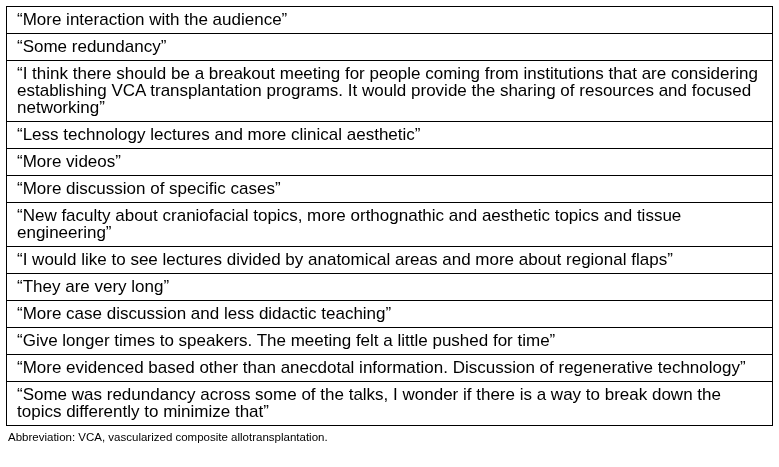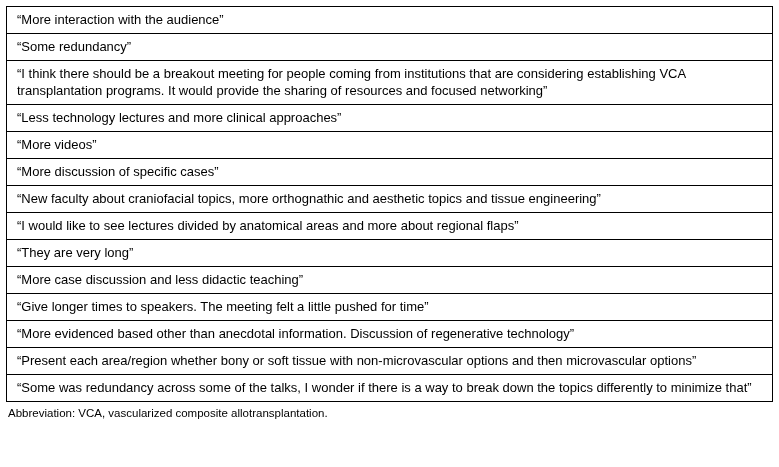--- a/index.html
+++ b/index.html
@@ -18,21 +18,21 @@
     overflow: hidden;
   }
   table.feedback-table {
     width: 100%;
     border-collapse: collapse;
     table-layout: fixed;
   }
   table.feedback-table td {
     border: 1px solid #000000;
     padding: 4px 10px 5px 10px;
-    font-size: 13px;
+    font-size: 17px;
     line-height: 17px;
     color: #000000;
     vertical-align: top;
     word-wrap: break-word;
   }
   .footnote {
     font-size: 11.5px;
     line-height: 15px;
     color: #000000;
     padding: 4px 2px 0 2px;
@@ -47,21 +47,21 @@
         <tr>
           <td>“More interaction with the audience”</td>
         </tr>
         <tr>
           <td>“Some redundancy”</td>
         </tr>
         <tr>
           <td>“I think there should be a breakout meeting for people coming from institutions that are considering establishing VCA transplantation programs. It would provide the sharing of resources and focused networking”</td>
         </tr>
         <tr>
-          <td>“Less technology lectures and more clinical approaches”</td>
+          <td>“Less technology lectures and more clinical aesthetic”</td>
         </tr>
         <tr>
           <td>“More videos”</td>
         </tr>
         <tr>
           <td>“More discussion of specific cases”</td>
         </tr>
         <tr>
           <td>“New faculty about craniofacial topics, more orthognathic and aesthetic topics and tissue engineering”</td>
         </tr>
@@ -74,21 +74,18 @@
         <tr>
           <td>“More case discussion and less didactic teaching”</td>
         </tr>
         <tr>
           <td>“Give longer times to speakers. The meeting felt a little pushed for time”</td>
         </tr>
         <tr>
           <td>“More evidenced based other than anecdotal information. Discussion of regenerative technology”</td>
         </tr>
         <tr>
-          <td>“Present each area/region whether bony or soft tissue with non-microvascular options and then microvascular options”</td>
-        </tr>
-        <tr>
           <td>“Some was redundancy across some of the talks, I wonder if there is a way to break down the topics differently to minimize that”</td>
         </tr>
       </tbody>
   </table>
   <div class="footnote">Abbreviation: VCA, vascularized composite allotransplantation.</div>
 </div>
 
 </body></html>

